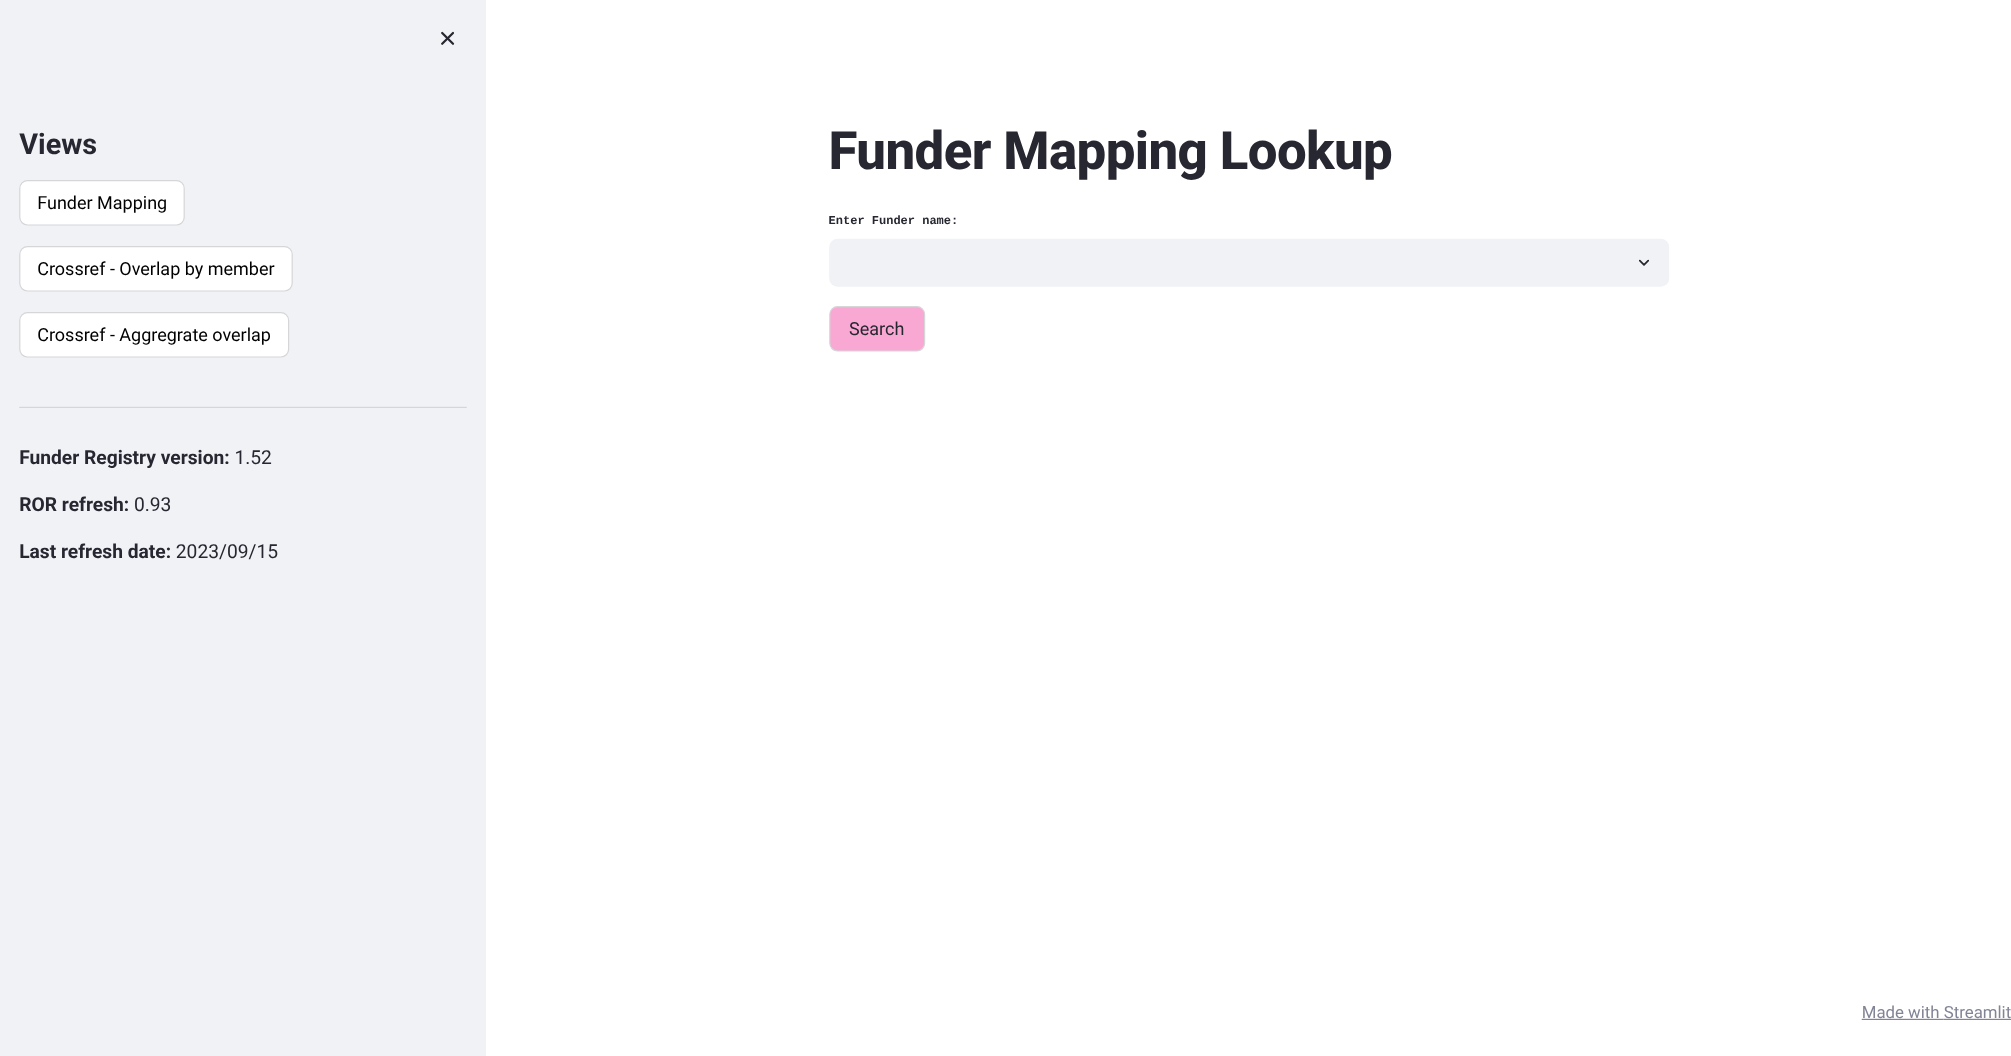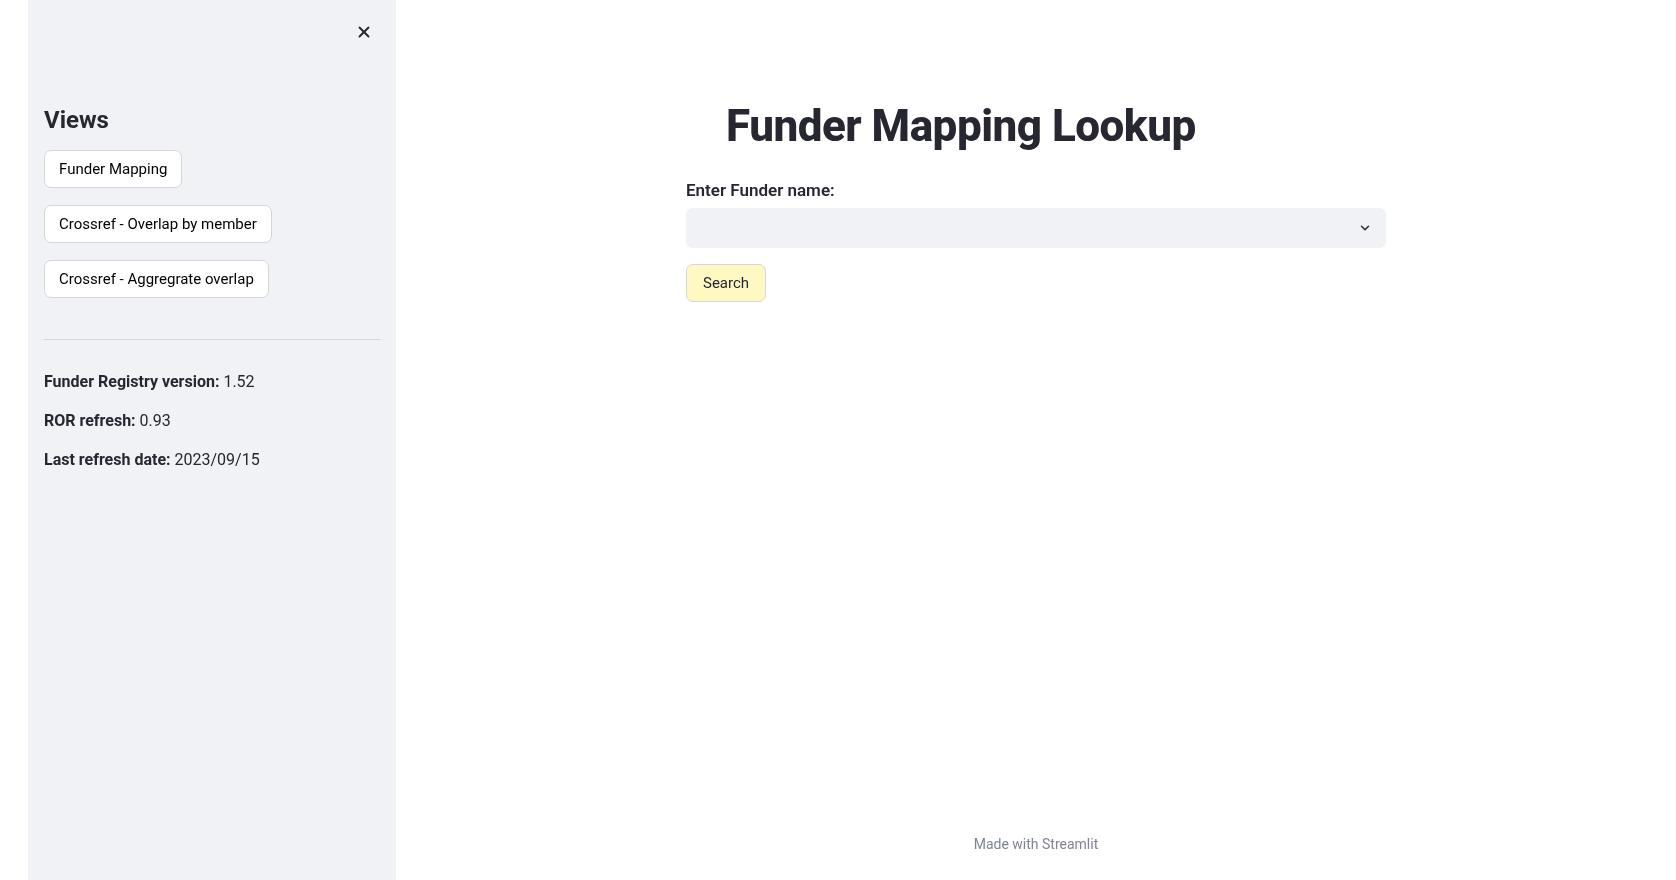--- a/index.html
+++ b/index.html
@@ -12,26 +12,25 @@
       font-family: -apple-system, BlinkMacSystemFont, "Segoe UI", Roboto, "Helvetica Neue", Arial, sans-serif;
       background: #ffffff;
       color: #262730;
       display: flex;
       width: 1676px;
       height: 880px;
       overflow: hidden;
     }
     
     .sidebar {
-      width: 368px;
+      width: 405px;
       background: #f0f2f6;
       padding: 16px;
       position: relative;
       flex-shrink: 0;
-      margin-left: 28px;
     }
     
     .close-btn {
       position: absolute;
       top: 16px;
       right: 16px;
       width: 32px;
       height: 32px;
       display: flex;
       align-items: center;
@@ -106,29 +105,29 @@
       margin: 0 auto;
       width: 100%;
     }
     
     .page-title {
       font-size: 44px;
       font-weight: 800;
       color: #262730;
       margin-bottom: 28px;
       letter-spacing: -0.5px;
-      margin-left: 40px;
     }
     
     .input-label {
-      font-size: 17px;
+      font-size: 10px;
       font-weight: 600;
       color: #262730;
       margin-bottom: 8px;
       display: block;
+      font-family: Liberation Mono, monospace;
     }
     
     .select-wrapper {
       position: relative;
       width: 100%;
       margin-bottom: 16px;
     }
     
     .select-box {
       width: 100%;
@@ -149,36 +148,37 @@
       right: 14px;
       top: 50%;
       transform: translateY(-50%);
       pointer-events: none;
       width: 14px;
       height: 14px;
       color: #262730;
     }
     
     .search-button {
-      background: #fef9c3;
+      background: #f9a8d4;
       border: 1px solid #d6d6d9;
       border-radius: 7px;
       padding: 9px 16px;
       font-size: 15px;
       color: #262730;
       cursor: pointer;
       font-family: inherit;
       text-align: center;
     }
     
     .footer {
-      text-align: center;
+      text-align: right;
       padding: 16px 0 28px 0;
       font-size: 14px;
       color: #808495;
+      text-decoration: underline;
     }
     
     .footer a {
       color: #808495;
       text-decoration: none;
     }
   </style>
 </head>
 <body>
 

